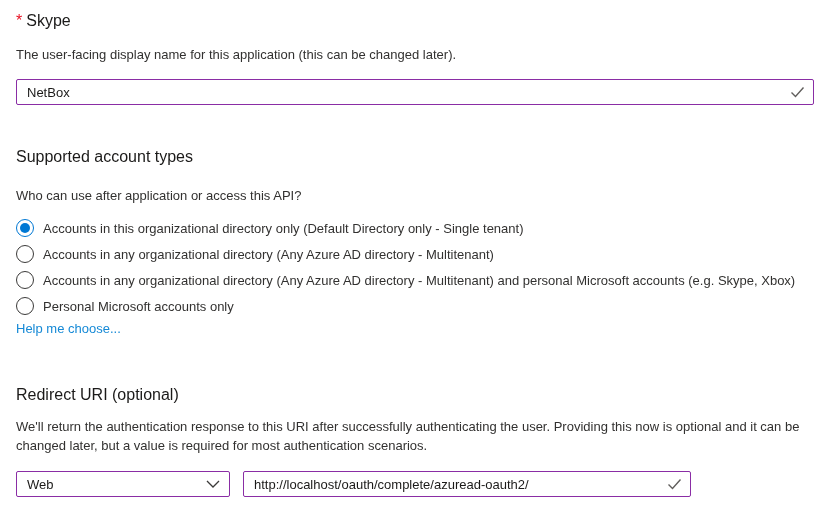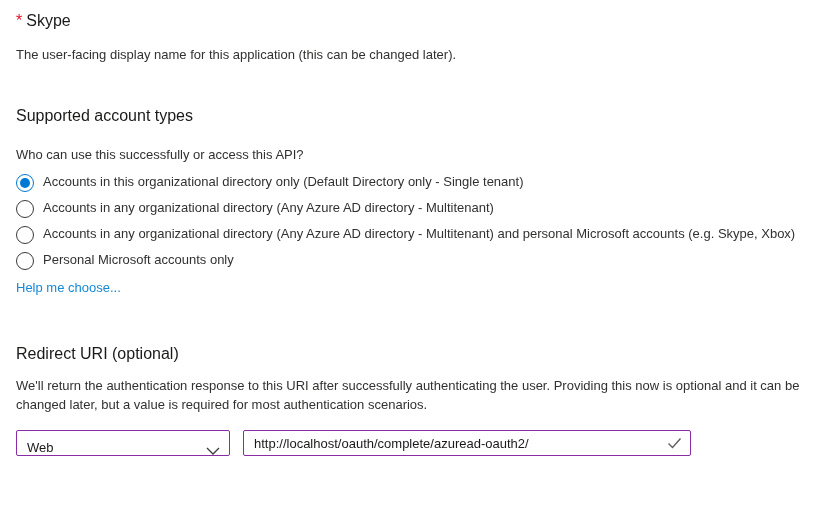--- a/index.html
+++ b/index.html
@@ -63,20 +63,21 @@
     align-items:center;
     pointer-events:none;
   }
 
   .sat-title{margin-top:42px;}
   .question{margin-top:20px;font-size:13px;line-height:18px;}
 
   .radio-group{margin-top:10px;}
   .radio-row{
     display:flex;
+    align-items:center;
     height:26px;
     cursor:pointer;
   }
   .radio{
     flex:0 0 auto;
     width:18px;
     height:18px;
     border-radius:50%;
     border:1px solid var(--radio-border);
     background:#fff;
@@ -119,21 +120,21 @@
     display:flex;
     gap:13px;
   }
   .select-box{
     width:214px;
     height:26px;
     border:1px solid var(--focus-border);
     border-radius:2px;
     background:#fff;
     display:flex;
-    align-items:flex-end;
+    align-items:center;
     justify-content:space-between;
     padding:0 9px 0 10px;
     font-size:13px;
     color:var(--text-heading);
     cursor:pointer;
   }
   .uri-wrap{
     position:relative;
     width:448px;
     height:26px;
@@ -143,24 +144,32 @@
 </head>
 <body>
 
 <div class="page">
 
   
   <div class="section-title name-title">
     <span class="required-marker">*</span><span>Skype</span>
   </div>
   <div class="field-desc">The user-facing display name for this application (this can be changed later).</div>
+  <div class="input-wrap">
+    <input class="text-input" type="text" value="NetBox" style="">
+    <span class="input-check">
+      <svg class="icon" width="15" height="12" viewBox="0 0 15 12">
+        <path d="M1.5 6.5 L5.5 10.5 L13.5 1.5" stroke="#605E5C" stroke-width="1.4" fill="none"></path>
+      </svg>
+    </span>
+  </div>
 
   
   <div class="section-title sat-title">Supported account types</div>
-  <div class="question">Who can use this successfully or access this API?</div>
+  <div class="question">Who can use after application or access this API?</div>
 
   <div class="radio-group">
     <label class="radio-row">
       <span class="radio selected"></span>
       <span class="radio-label">Accounts in this organizational directory only (Default Directory only - Single tenant)</span>
     </label>
     <label class="radio-row">
       <span class="radio"></span>
       <span class="radio-label">Accounts in any organizational directory (Any Azure AD directory - Multitenant)</span>
     </label>

